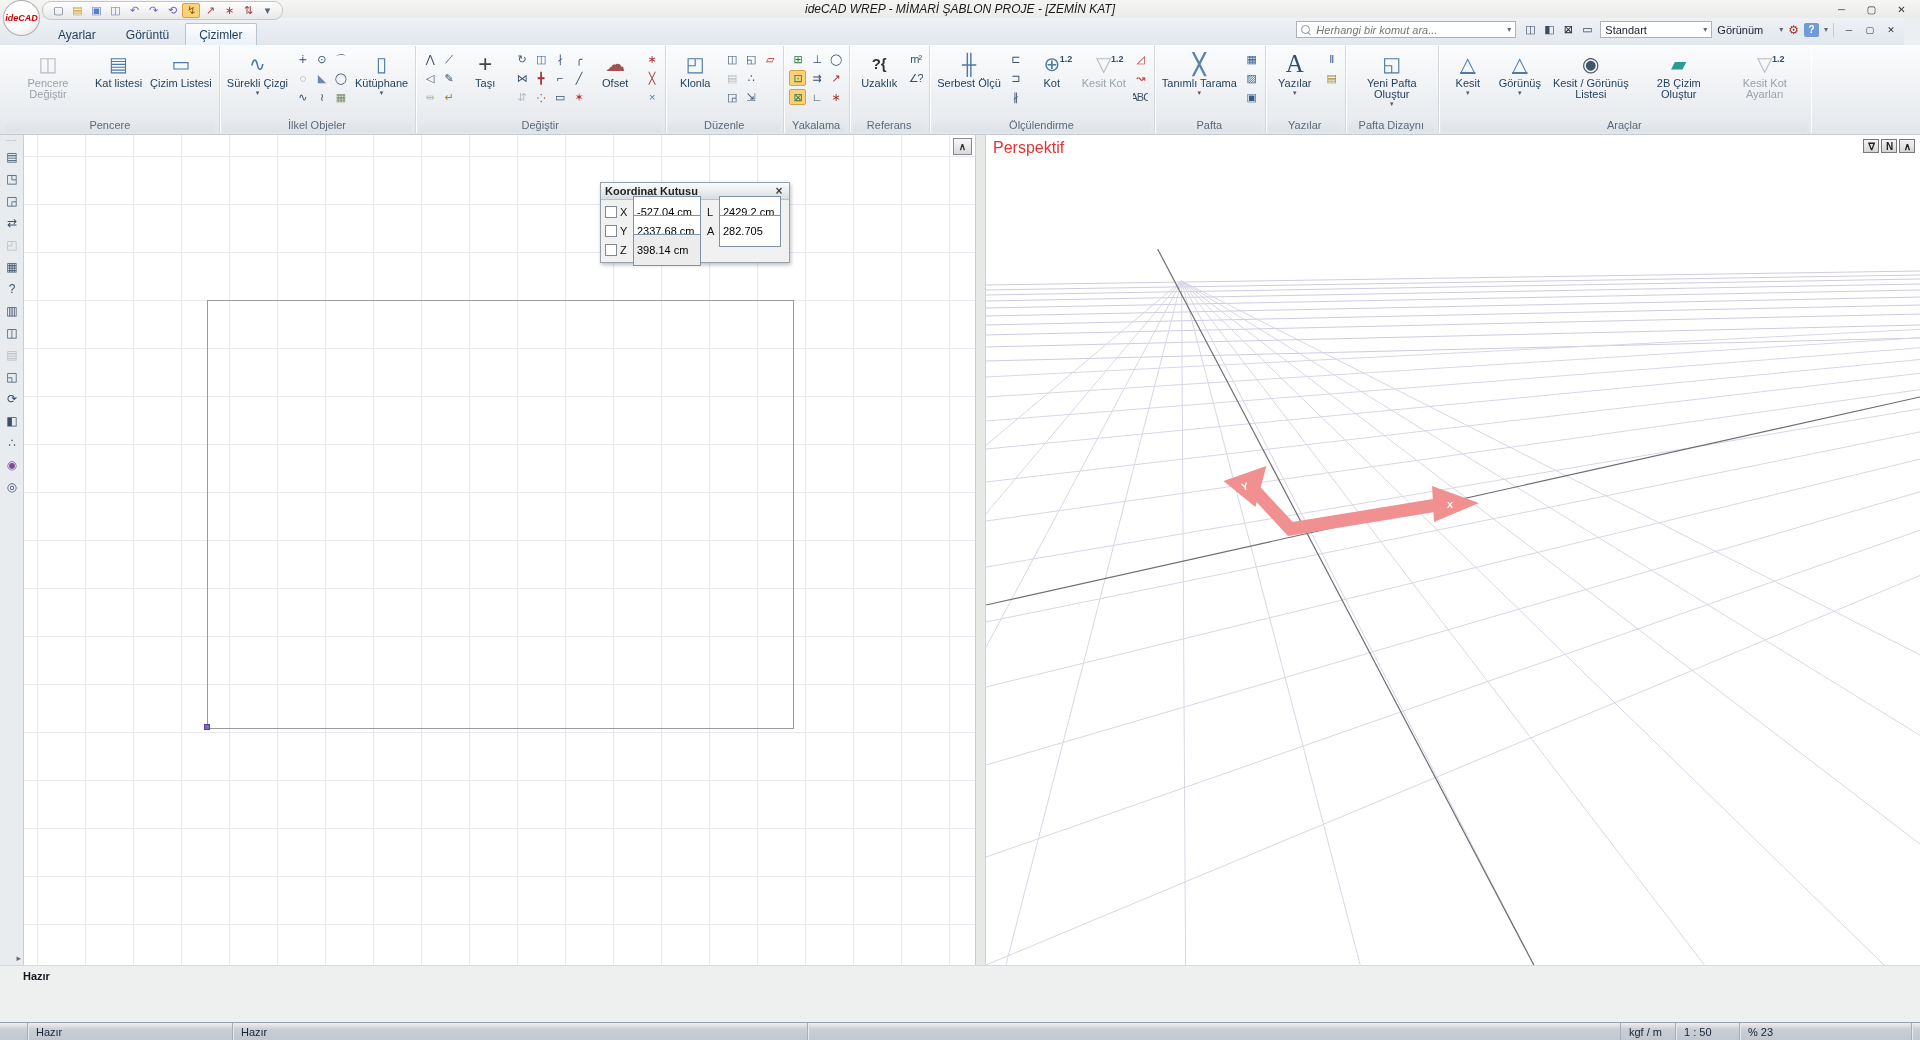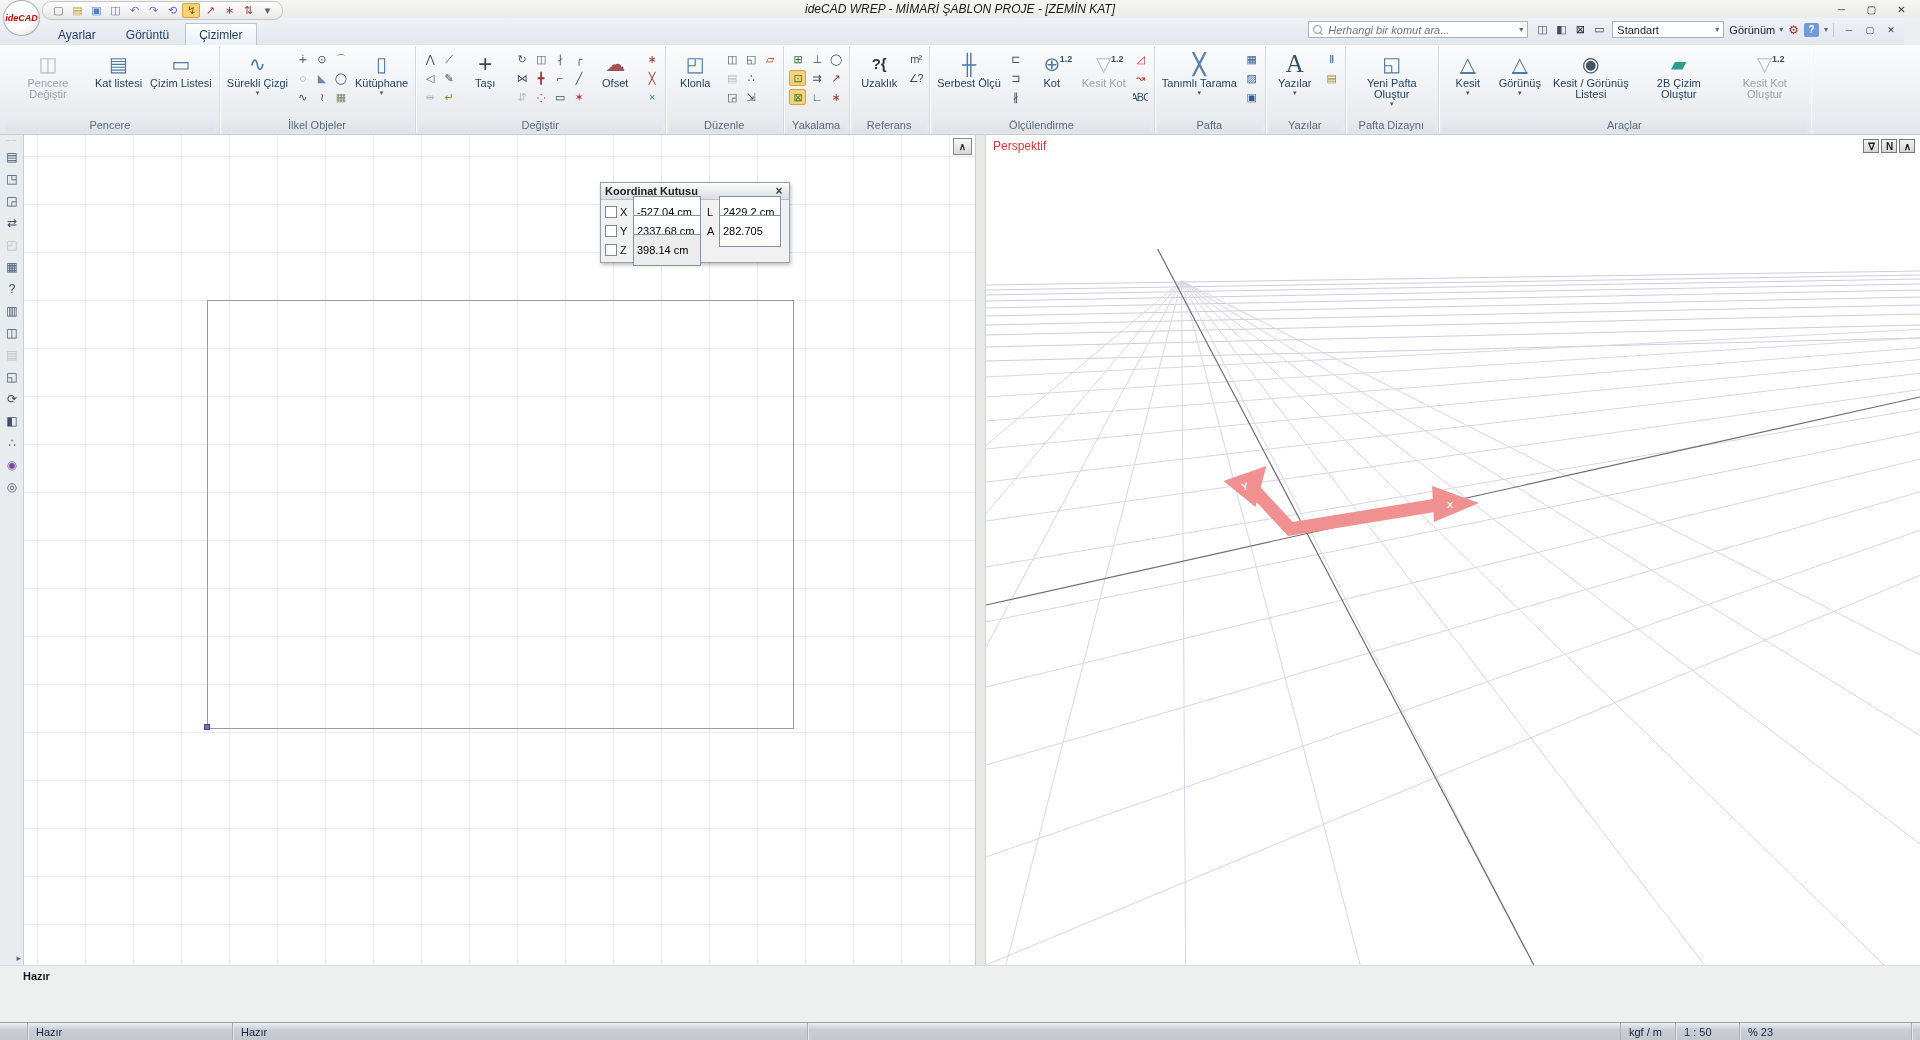--- a/index.html
+++ b/index.html
@@ -28,21 +28,21 @@
   .tab.active{background:linear-gradient(#fcfdff,#eaf1f8);border-color:#b9c4d0;}
   .trright{position:absolute;right:3px;top:3px;display:flex;align-items:center;gap:5px;font-size:11px;color:#223;}
   .searchbox{display:flex;align-items:center;width:220px;height:17px;border:1px solid #a9b2bd;background:#fff;padding:0 4px;gap:4px;box-sizing:border-box;}
   .searchbox input{border:none;outline:none;flex:1;font-size:11px;font-style:italic;color:#777;background:transparent;font-family:"Liberation Sans",sans-serif;}
   .mag{width:7px;height:7px;border:1px solid #8a93a0;border-radius:50%;position:relative;flex:0 0 auto;}
   .mag::after{content:"";position:absolute;width:4px;height:1px;background:#8a93a0;transform:rotate(45deg);left:5px;top:7px;}
   .ddarrow{font-size:8px;color:#667;}
   .tbicons{display:flex;gap:2px;}
   .tbicons .sicon{width:17px;height:15px;font-size:11px;}
   .selectbox{display:flex;align-items:center;justify-content:space-between;width:112px;height:17px;border:1px solid #a9b2bd;background:#fff;padding:0 4px;box-sizing:border-box;}
-  .gorunum{display:flex;gap:4px;align-items:center;}
+  .gorunum{display:flex;gap:16px;align-items:center;}
   .helpbox{width:15px;height:14px;background:#6f9bd8;color:#fff;font-weight:700;font-size:10px;display:flex;align-items:center;justify-content:center;border-radius:2px;}
   .mdict{display:flex;border-left:1px solid #c3cad2;padding-left:4px;}
   .mdict .sicon{width:21px;height:14px;font-size:9px;color:#333;}
 
   
   .ribbon{position:absolute;top:45px;left:0;right:0;height:90px;background:linear-gradient(#fbfcfd,#e8ebef 82%,#e2e6ea);
     border-bottom:1px solid #c6cbd1;display:flex;padding:1px 0 0 2px;box-sizing:border-box;}
   .rgroup{position:relative;height:87px;border-right:1px solid #d4d7db;box-shadow:1px 0 0 #ffffff;
     padding:2px 5px 16px 5px;display:flex;align-items:flex-start;gap:4px;box-sizing:border-box;flex:0 0 auto;}
   .rlabel{position:absolute;bottom:1px;left:3px;right:4px;height:14px;text-align:center;font-size:11px;color:#5b6a78;
@@ -82,21 +82,21 @@
     background-size:48px 48px;background-position:13px 21px;border-right:1px solid #c9cdd2;overflow:hidden;}
   .drawrect{position:absolute;left:183px;top:165px;width:585px;height:427px;border:1px solid #9b9b9b;}
   .origindot{position:absolute;left:180px;top:589px;width:6px;height:6px;background:#8468b8;border:1px solid #5a3f96;box-sizing:border-box;}
   .cornerbtn{position:absolute;top:3px;right:3px;width:17px;height:15px;border:1px solid #8a8a8a;
     background:linear-gradient(#f8f8f8,#d9d9d9);font-size:10px;font-weight:700;color:#333;
     display:flex;align-items:center;justify-content:center;z-index:5;}
 
   .split{width:9px;background:#e7e9e6;border-right:1px solid #cfd2cf;flex:0 0 auto;}
 
   .vp3d{position:relative;flex:1;background:#fff;overflow:hidden;}
-  .persp{position:absolute;top:4px;left:7px;color:#e23434;font-size:12px;z-index:5;}
+  .persp{position:absolute;top:4px;left:7px;color:#e23434;font-size:16px;z-index:5;}
   .vpbtns{position:absolute;top:4px;right:5px;display:flex;gap:2px;z-index:5;}
   .vpbtns .sicon{width:16px;height:14px;border:1px solid #777;background:linear-gradient(#f3f3f3,#d6d6d6);
     font-size:10px;font-weight:700;color:#222;border-radius:0;}
   svg.scene{position:absolute;left:0;top:0;width:100%;height:100%;}
 
   
   .dialog{position:absolute;left:576px;top:47px;width:188px;background:#f1f1f1;border:1px solid #94a0ac;
     box-shadow:1px 2px 4px rgba(0,0,0,.25);z-index:20;font-size:11px;}
   .dtitle{height:16px;display:flex;align-items:center;justify-content:space-between;padding:0 4px;
     background:linear-gradient(#fcfcfc,#d8dde2);border-bottom:1px solid #b9c0c8;font-weight:700;color:#222;}
@@ -405,21 +405,21 @@
       </div>
       <div class="bigbtn" data-name="cizim-2b-button">
         <span class="bicowrap" data-name="2d-drawing-icon">▰</span>
         <span class="blabel">2B Çizim Oluştur</span>
       </div>
       <div class="bigbtn disabled" data-name="kesit-kot-ayarlari-button">
         <span class="bicowrap" data-name="section-level-settings-icon">
             <span>▽</span>
             <span class="bsup">1.2</span>
           </span>
-        <span class="blabel">Kesit Kot Oluştur</span>
+        <span class="blabel">Kesit Kot Ayarları</span>
       </div>
       <div class="rlabel" data-name="group-label-araclar">Araçlar</div>
     </div>
 
   </div>
 
   <div class="main" data-name="main-area">
 
     <div class="ltb" data-name="left-toolbar">
       <span class="grip" data-name="toolbar-grip">┄┄</span>

